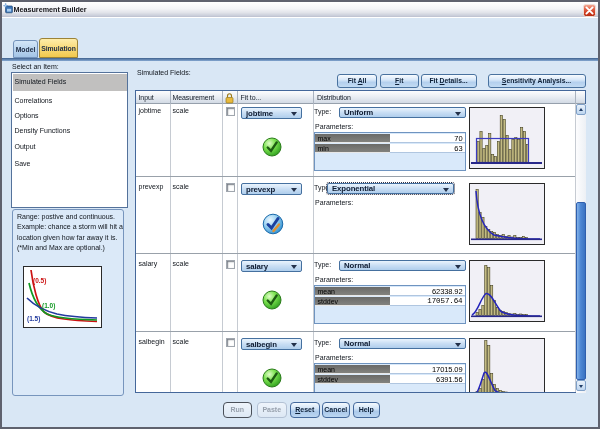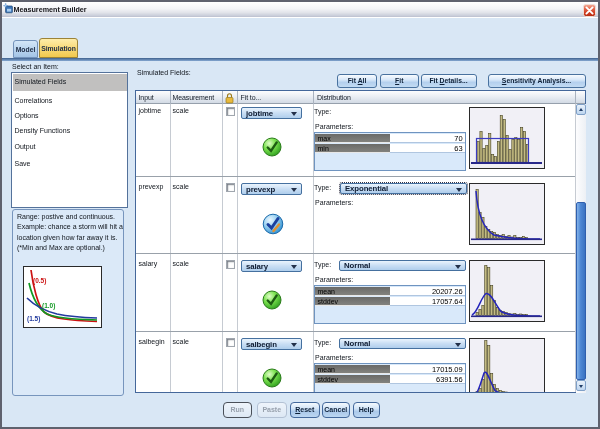--- a/index.html
+++ b/index.html
@@ -131,20 +131,21 @@
             <radialGradient id="g1" cx="35%" cy="30%" r="75%">
               <stop offset="0%" stop-color="#dffcc8"></stop>
               <stop offset="45%" stop-color="#7be24f"></stop>
               <stop offset="100%" stop-color="#2f9e1f"></stop>
             </radialGradient>
           </defs>
           <circle cx="10" cy="10" r="9" fill="url(#g1)" stroke="#2a7c1a" stroke-width="1"></circle>
           <path d="M5.7 10.5 L9 13.8 L14.7 5.4" fill="none" stroke="#1d5c12" stroke-width="2.4" stroke-linecap="round"></path>
         </svg></div>
       <div class="tlabel" style="left:178px;top:17px;">Type:</div>
+      <div class="tcombo" style="left:203px;top:15.5px;">Uniform<span class="ar"></span></div>
       <div class="tlabel" style="left:179px;top:32px;">Parameters:</div>
       <div class="pbox" style="left:177.5px;top:41px;">
         <div class="pname" style="top:1px;">max</div>
         <div class="pval" style="top:1px;">70</div>
         <div class="pname" style="top:11px;">min</div>
         <div class="pval" style="top:11px;">63</div>
       </div>
       <div class="hist" style="top:16px;"><svg width="73" height="59" viewBox="0 0 73 59">
           <rect x="7" y="33.5" width="2.25" height="21" fill="#c3bb83" stroke="#45411f" stroke-width="0.6"></rect>
           <rect x="9.9" y="23.5" width="2.25" height="31" fill="#c3bb83" stroke="#45411f" stroke-width="0.6"></rect>
@@ -177,21 +178,21 @@
               <stop offset="0%" stop-color="#eaf6ff"></stop>
               <stop offset="45%" stop-color="#9fd4f2"></stop>
               <stop offset="100%" stop-color="#2f8fd0"></stop>
             </radialGradient>
           </defs>
           <circle cx="11" cy="11" r="9.8" fill="url(#gb)" stroke="#1a6aaa" stroke-width="1"></circle>
           <path d="M6 11.5 L9.5 15 L16 5.5" fill="none" stroke="#1b3f9e" stroke-width="3" stroke-linecap="round"></path>
           <path d="M11.5 18 L17 11.5" stroke="#e09030" stroke-width="2.4" stroke-linecap="round"></path>
         </svg></div>
       <div class="tlabel" style="left:178px;top:93px;">Type:</div>
-      <div class="tcombo" style="left:204px;top:91.5px;outline:1px dotted #334;outline-offset:0px;">Exponential<span class="ar"></span></div>
+      <div class="tcombo" style="left:191px;top:91.5px;outline:1px dotted #334;outline-offset:0px;">Exponential<span class="ar"></span></div>
       <div class="tlabel" style="left:179px;top:108px;">Parameters:</div>
       <div class="hist" style="top:92px;"><svg width="73" height="59" viewBox="0 0 73 59">
           <rect x="6" y="5.5" width="2.25" height="49" fill="#c3bb83" stroke="#45411f" stroke-width="0.6"></rect>
           <rect x="8.9" y="28.5" width="2.25" height="26" fill="#c3bb83" stroke="#45411f" stroke-width="0.6"></rect>
           <rect x="11.8" y="33.5" width="2.25" height="21" fill="#c3bb83" stroke="#45411f" stroke-width="0.6"></rect>
           <rect x="14.7" y="42.5" width="2.25" height="12" fill="#c3bb83" stroke="#45411f" stroke-width="0.6"></rect>
           <rect x="17.6" y="45.5" width="2.25" height="9" fill="#c3bb83" stroke="#45411f" stroke-width="0.6"></rect>
           <rect x="20.5" y="47.5" width="2.25" height="7" fill="#c3bb83" stroke="#45411f" stroke-width="0.6"></rect>
           <rect x="23.4" y="48.5" width="2.25" height="6" fill="#c3bb83" stroke="#45411f" stroke-width="0.6"></rect>
           <rect x="26.3" y="50.5" width="2.25" height="4" fill="#c3bb83" stroke="#45411f" stroke-width="0.6"></rect>
@@ -221,23 +222,23 @@
             </radialGradient>
           </defs>
           <circle cx="10" cy="10" r="9" fill="url(#g3)" stroke="#2a7c1a" stroke-width="1"></circle>
           <path d="M5.7 10.5 L9 13.8 L14.7 5.4" fill="none" stroke="#1d5c12" stroke-width="2.4" stroke-linecap="round"></path>
         </svg></div>
       <div class="tlabel" style="left:178px;top:170px;">Type:</div>
       <div class="tcombo" style="left:203px;top:168.5px;">Normal<span class="ar"></span></div>
       <div class="tlabel" style="left:179px;top:185px;">Parameters:</div>
       <div class="pbox" style="left:177.5px;top:194px;">
         <div class="pname" style="top:1px;">mean</div>
-        <div class="pval" style="top:1px;">20207.26</div>
+        <div class="pval" style="top:1px;">62338.92</div>
         <div class="pname" style="top:11px;">stddev</div>
-        <div class="pval" style="top:11px;">17057.64</div>
+        <div class="pval" style="top:11px;font-family:Liberation Mono, monospace;">17057.64</div>
       </div>
       <div class="hist" style="top:169px;"><svg width="73" height="59" viewBox="0 0 73 59">
           <rect x="6" y="51.5" width="2.25" height="3" fill="#c3bb83" stroke="#45411f" stroke-width="0.6"></rect>
           <rect x="8.9" y="48.5" width="2.25" height="6" fill="#c3bb83" stroke="#45411f" stroke-width="0.6"></rect>
           <rect x="11.8" y="44.5" width="2.25" height="10" fill="#c3bb83" stroke="#45411f" stroke-width="0.6"></rect>
           <rect x="14.7" y="4.5" width="2.25" height="50" fill="#c3bb83" stroke="#45411f" stroke-width="0.6"></rect>
           <rect x="17.6" y="6.5" width="2.25" height="48" fill="#c3bb83" stroke="#45411f" stroke-width="0.6"></rect>
           <rect x="20.5" y="24.5" width="2.25" height="30" fill="#c3bb83" stroke="#45411f" stroke-width="0.6"></rect>
           <rect x="23.4" y="39.5" width="2.25" height="15" fill="#c3bb83" stroke="#45411f" stroke-width="0.6"></rect>
           <rect x="26.3" y="46.5" width="2.25" height="8" fill="#c3bb83" stroke="#45411f" stroke-width="0.6"></rect>

